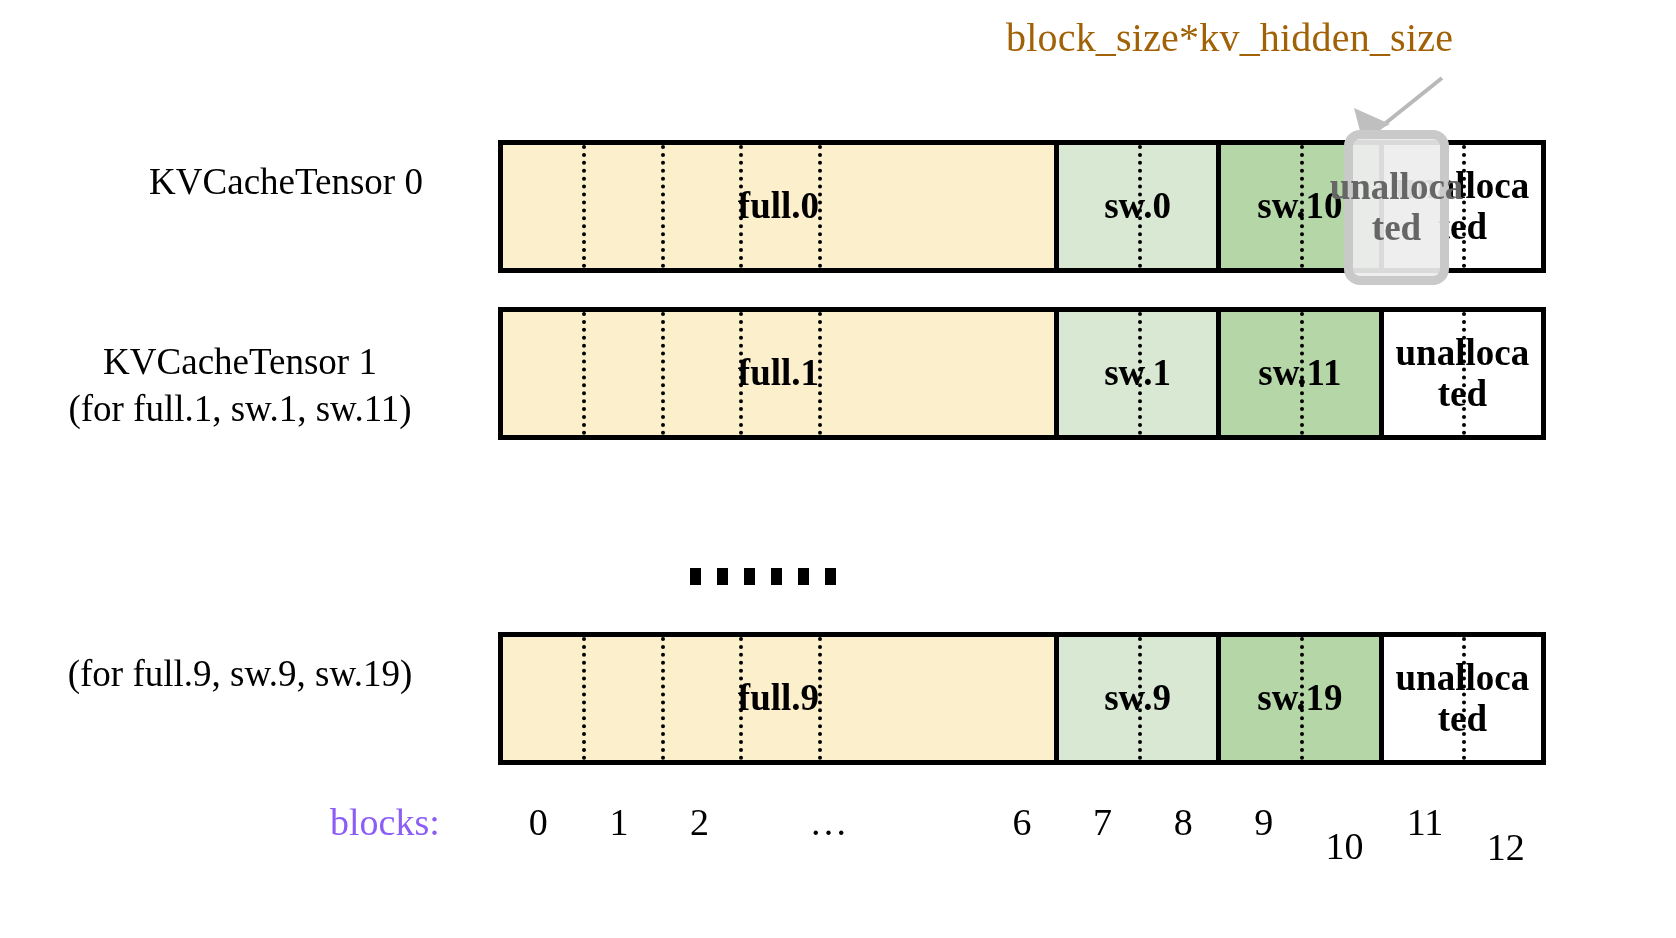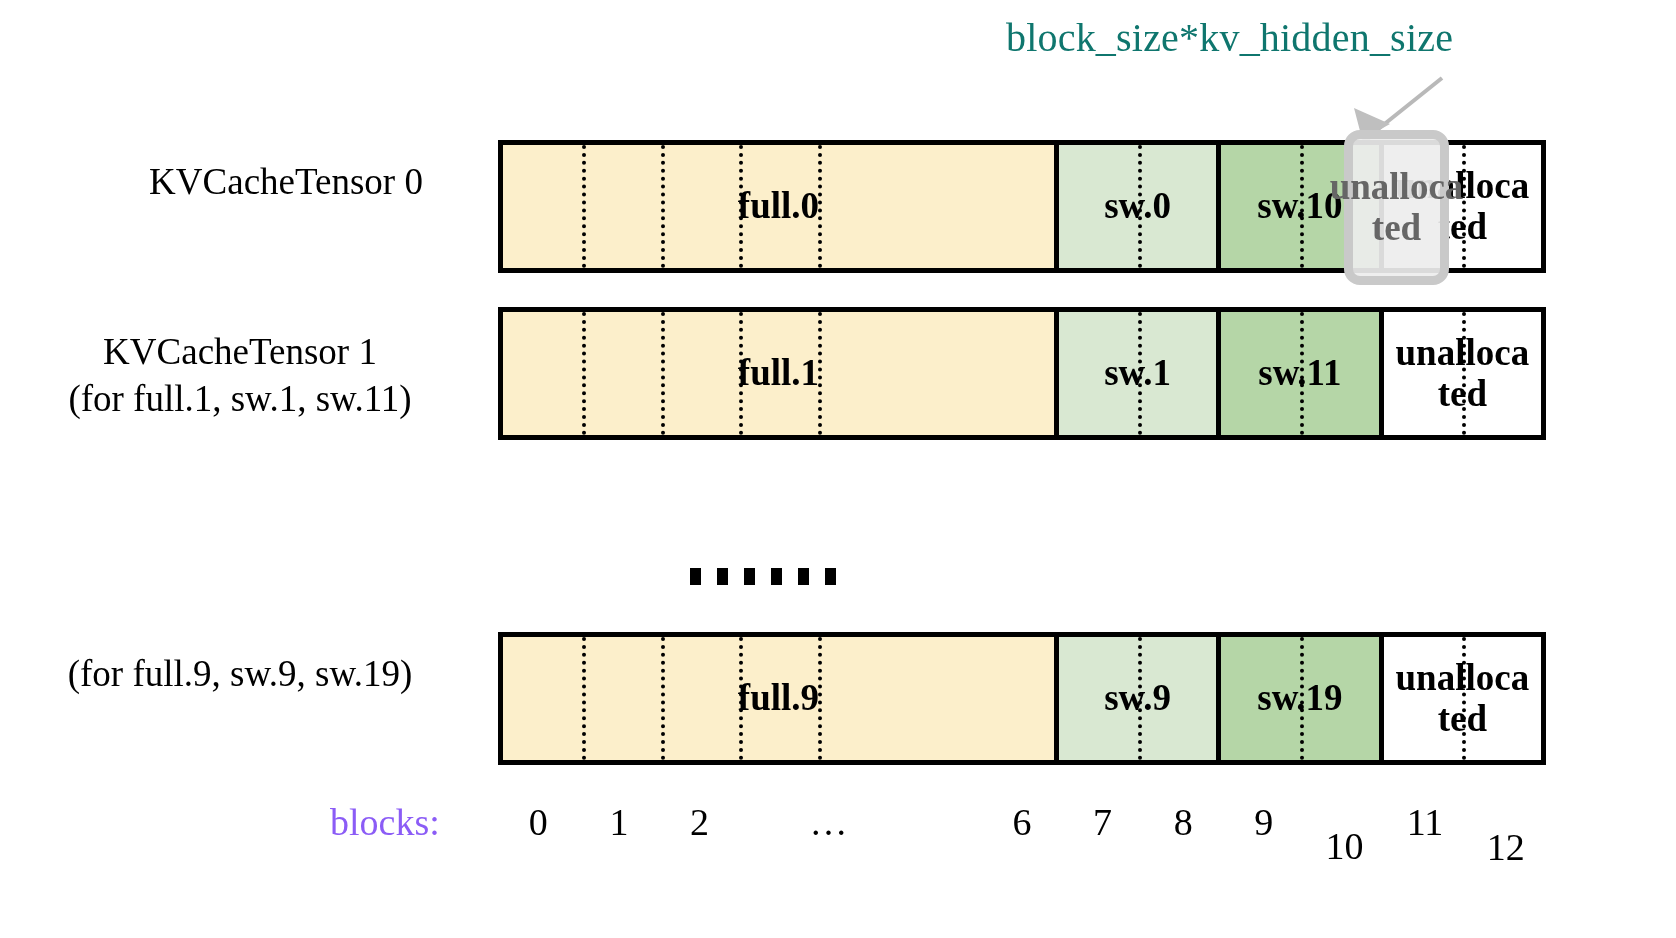--- a/index.html
+++ b/index.html
@@ -21,21 +21,21 @@
     width: 1676px;
     height: 938px;
   }
 
   
   .annot-label {
     position: absolute;
     left: 1006px;
     top: 14px;
     font-size: 40px;
-    color: #0f766e;
+    color: #a16207;
     white-space: nowrap;
     letter-spacing: 0.2px;
   }
 
   .annot-arrow {
     position: absolute;
     left: 1330px;
     top: 72px;
     width: 130px;
     height: 90px;
@@ -195,21 +195,21 @@
           <span class="seg-label">sw.10</span>
         </div>
         <div class="seg seg-unalloc" style="flex: 2 0 0px;">
           <span class="blockline" style="left: 50%;"></span>
           <span class="seg-label two-line">
             <span style="display: block;">unalloca</span>
             <span style="display: block;">ted</span>
           </span>
         </div>
       </div>
-      <div class="row-label" style="top: 328px;">
+      <div class="row-label" style="top: 338px;">
         <span class="l1">KVCacheTensor 1</span>
         <span class="l2">(for full.1, sw.1, sw.11)</span>
       </div>
       <div class="bar" style="top: 307px;">
         <div class="seg seg-full" style="flex: 7 0 0px;">
           <span class="blockline" style="left: 14.3%;"></span>
           <span class="blockline" style="left: 28.6%;"></span>
           <span class="blockline" style="left: 42.9%;"></span>
           <span class="blockline" style="left: 57.2%;"></span>
           <span class="seg-label">full.1</span>

